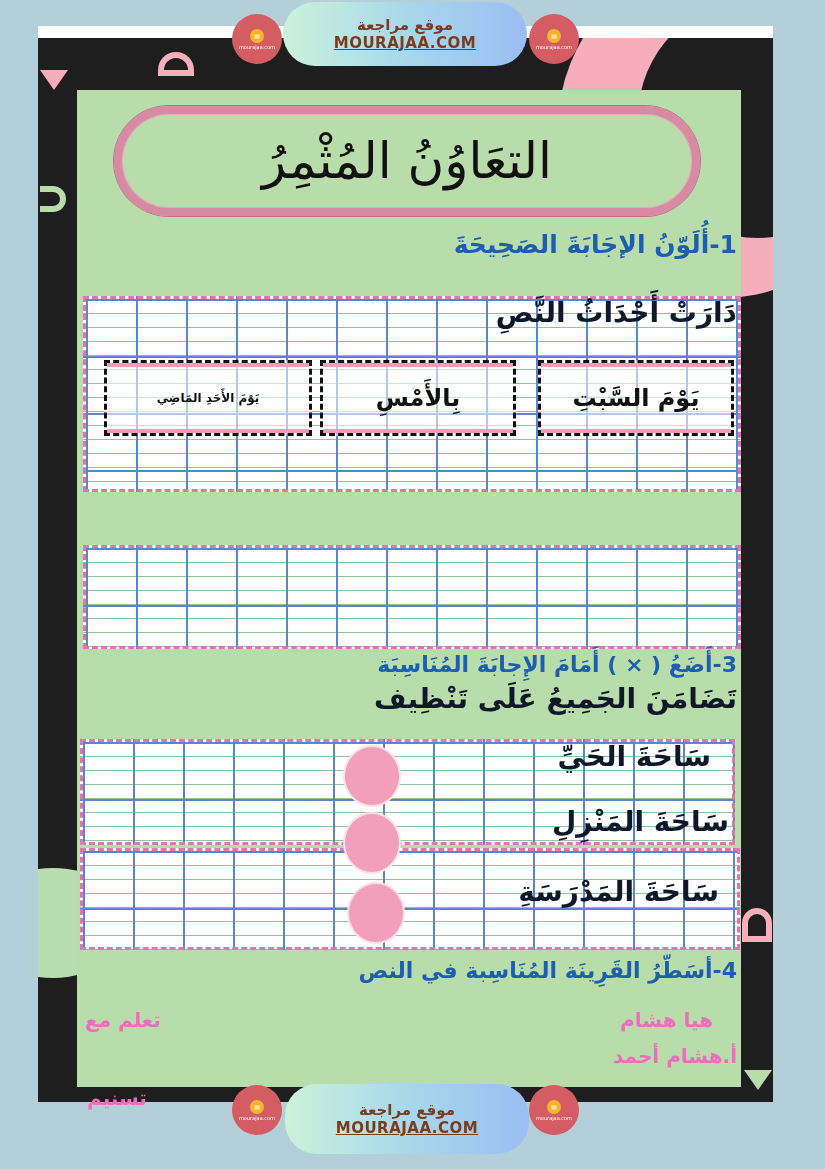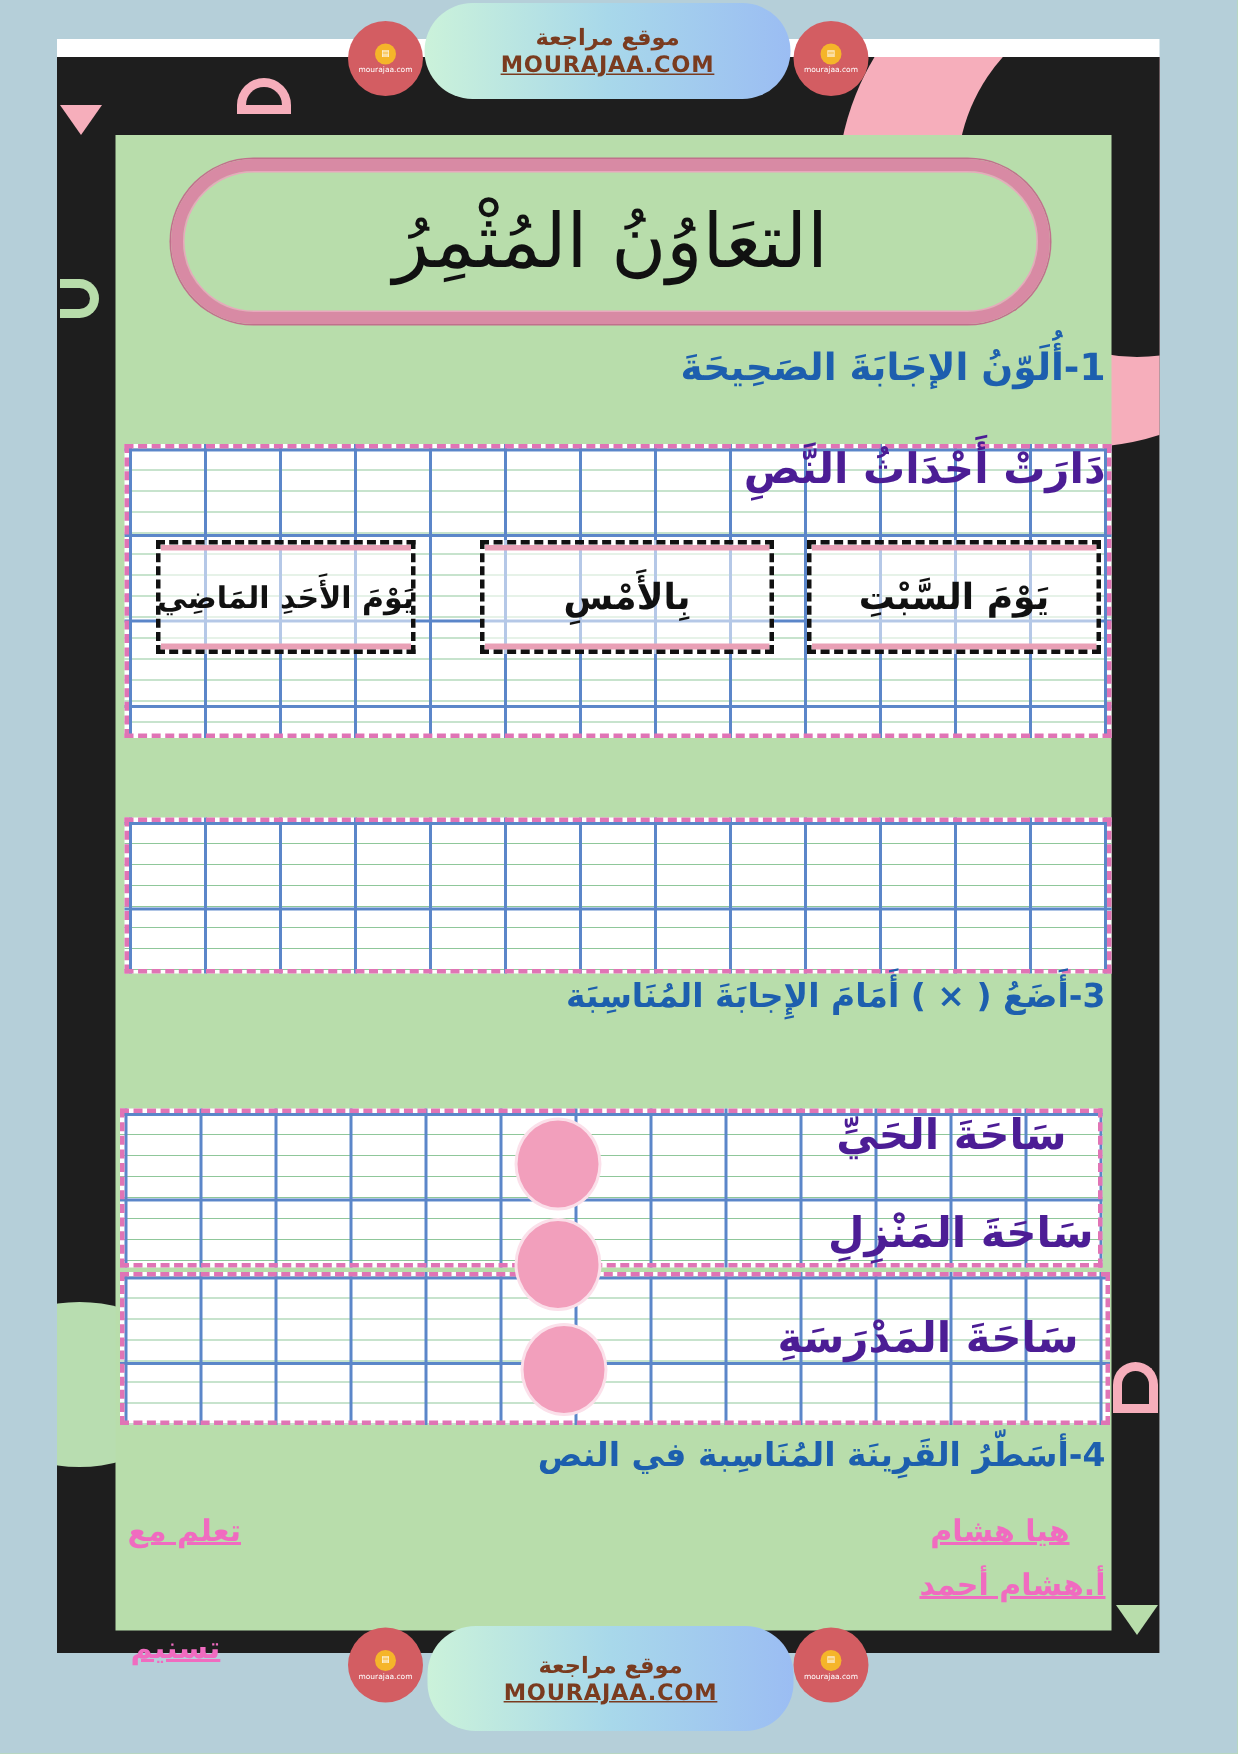--- a/index.html
+++ b/index.html
@@ -66,39 +66,39 @@
       position: absolute;
       background-color: #ffffff;
       background-image:
         linear-gradient(to right, #5b86c9 2px, transparent 2px),
         linear-gradient(to bottom, #5b86c9 2px, transparent 2px),
         linear-gradient(to bottom, #8fc79a 1px, transparent 1px);
       background-size: 50px 100%, 100% 57px, 100% 14px;
       border: 3px dashed #e074b5;
     }
     .black-text {
-      position: absolute; direction: rtl; color: #4c1d95;
+      position: absolute; direction: rtl; color: #0f172a;
       font-family: "DejaVu Sans", sans-serif; font-weight: bold; white-space: nowrap;
     }
     .choice-box {
       position: absolute; top: 270px; height: 76px;
       border: 3px dashed #111; background: rgba(255,255,255,0.55);
       box-shadow: inset 0 4px 0 #e9a0b6, inset 0 -4px 0 #e9a0b6;
       display: flex; align-items: center; justify-content: center;
       direction: rtl; font-weight: bold; color: #111;
       font-family: "DejaVu Sans", sans-serif; white-space: nowrap;
     }
     .circle {
       position: absolute; width: 58px; height: 62px; border-radius: 50%;
       background: #f29fbc; border: 2px solid #fbe0ea;
     }
     .footer-pink {
       position: absolute; direction: rtl; color: #f06bc0;
       font-family: "DejaVu Sans", sans-serif; font-weight: bold;
-      font-size: 20px; white-space: nowrap; text-decoration: underline;
+      font-size: 20px; white-space: nowrap;
     }
 
     .banner {
       position: absolute; width: 244px; height: 64px; border-radius: 32px;
       background: linear-gradient(to right, #cbf2da, #a8d8ea 50%, #9bbdf3);
       display: flex; flex-direction: column; align-items: center; justify-content: center;
     }
     .banner .ar {
       font-family: "DejaVu Sans", sans-serif; font-weight: bold;
       font-size: 15px; color: #7a3b1f; direction: rtl;
@@ -166,25 +166,26 @@
 <div class="sheet">
   <div class="title-pill">
     <span class="title-text">التعَاوُنُ المُثْمِرُ</span>
   </div>
 
   <div class="q-heading" style="top:140px;">1-أُلَوّنُ الإجَابَةَ الصَحِيحَةَ</div>
   <div class="grid-box" style="left:6px; top:206px; width:658px; height:196px;"></div>
   <div class="black-text" style="right:4px; top:206px; font-size:28px;">دَارَتْ أَحْدَاثُ النَّصِ</div>
   <div class="choice-box" style="left:461px; width:196px; font-size:24px;">يَوْمَ السَّبْتِ</div>
   <div class="choice-box" style="left:243px; width:196px; font-size:24px;">بِالأَمْسِ</div>
-  <div class="choice-box" style="left:27px; width:173px; font-size:20px;">يَوْمَ الأَحَدِ المَاضِي</div>
+  <div class="choice-box" style="left:27px; width:208px; font-size:12px;">يَوْمَ الأَحَدِ المَاضِي</div>
 
   <div class="grid-box" style="left:6px; top:455px; width:658px; height:104px;"></div>
 
   <div class="q-heading" style="top:562px; font-size:22px;">3-أَضَعُ ( × ) أَمَامَ الإِجابَةَ المُنَاسِبَة</div>
+  <div class="black-text" style="right:4px; top:592px; font-size:28px;">تَضَامَنَ الجَمِيعُ عَلَى تَنْظِيف</div>
   <div class="grid-box" style="left:3px; top:649px; width:655px; height:106px;"></div>
   <div class="grid-box" style="left:3px; top:758px; width:660px; height:102px;"></div>
 
   <div class="circle" style="left:266px; top:655px;"></div>
   <div class="circle" style="left:266px; top:722px;"></div>
   <div class="circle" style="left:270px; top:792px;"></div>
 
   <div class="black-text" style="right:30px; top:650px; font-size:28px;">سَاحَةَ الحَيِّ</div>
   <div class="black-text" style="right:12px; top:715px; font-size:28px;">سَاحَةَ المَنْزِلِ</div>
   <div class="black-text" style="right:22px; top:785px; font-size:28px;margin-left:24px;">سَاحَةَ المَدْرَسَةِ</div>

